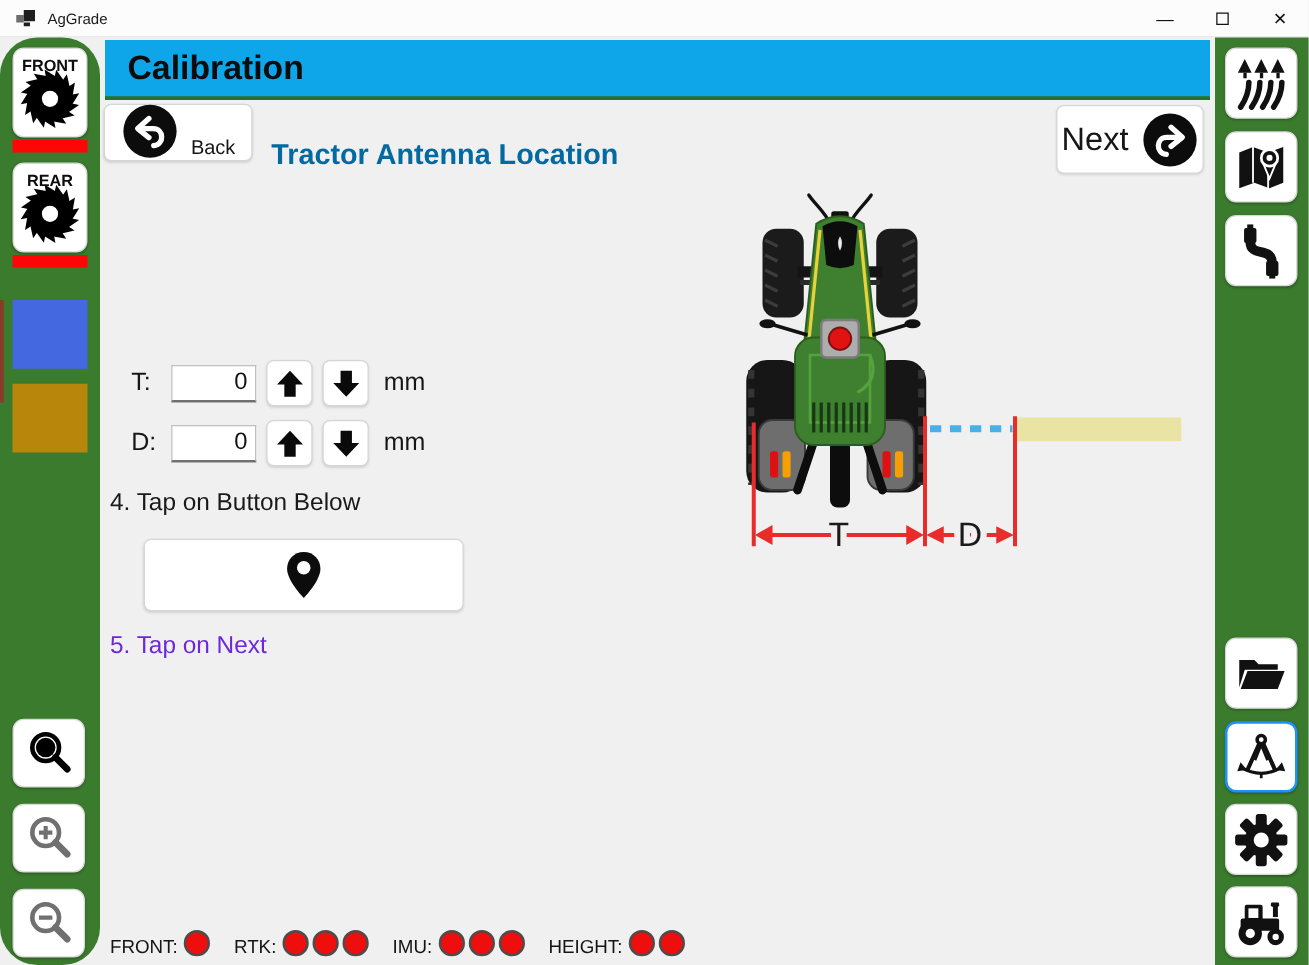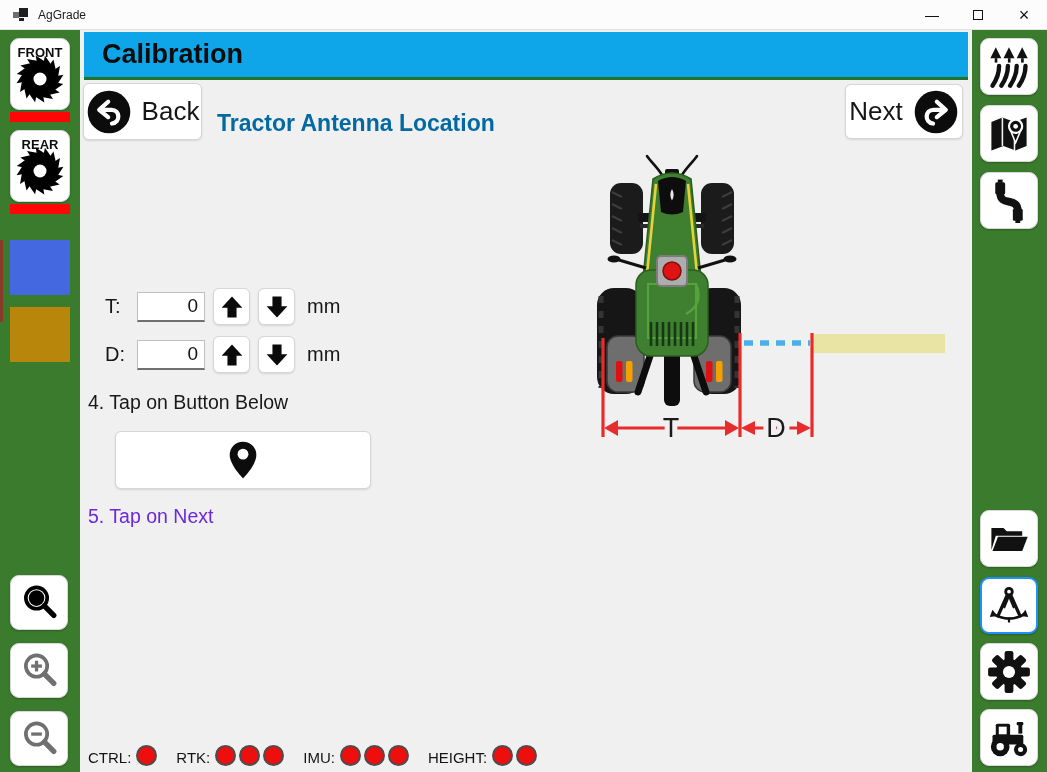--- a/index.html
+++ b/index.html
@@ -21,21 +21,21 @@
   .titlebar .appicon .sq1 { position:absolute; left:0; top:5px; width:6px; height:6px; background:#6d6d6d; }
   .titlebar .appicon .sq2 { position:absolute; left:6px; top:1px; width:9px; height:9px; background:#1f1f1f; }
   .titlebar .appicon .sq3 { position:absolute; left:6px; top:11px; width:5px; height:3px; background:#1f1f1f; }
   .titlebar .apptitle { margin-left:9px; font-size:12px; color:#1b1b1b; }
   .win-controls { position:absolute; right:0; top:0; height:30px; display:flex; }
   .win-btn { width:46px; height:30px; display:flex; align-items:center; justify-content:center;
              font-size:14px; color:#111; cursor:default; }
   .win-btn .maxbox { width:10px; height:10px; border:1.4px solid #111; }
 
   
-  .left-sidebar { position:absolute; left:0; top:30px; width:80px; height:742px; background:#3a7b2d; }
+  .left-sidebar { position:absolute; left:0; top:30px; width:80px; height:742px; background:#3a7b2d;border-radius:30px; }
   .right-sidebar { position:absolute; right:0; top:30px; width:75px; height:742px; background:#3a7b2d; }
   .edge-sliver { position:absolute; left:0; top:210px; width:3px; height:82px; background:#8a3a28; }
 
   .side-btn {
     position:absolute; background:#fff; border:1px solid #d9d9d9; border-radius:9px;
     box-shadow:0 1px 2px rgba(0,0,0,.25);
     display:flex; flex-direction:column; align-items:center; justify-content:center;
   }
   .gear-btn { left:10px; width:60px; height:72px; padding-top:2px; }
   .gear-btn .cap { font-size:13px; font-weight:700; color:#0d0d0d; line-height:13px; margin-bottom:-6px; z-index:2; }
@@ -51,21 +51,21 @@
     position:absolute; left:4px; top:2px; width:884px; height:48px;
     background:#0ea5e9; border-bottom:3px solid #26722b;
     display:flex; align-items:center; padding-left:18px;
     font-size:27px; font-weight:700; color:#0c0c0c;
   }
   .btn {
     background:#fff; border:1px solid #d6d6d6; border-radius:6px;
     box-shadow:0 1px 2px rgba(0,0,0,.12);
     display:flex; align-items:center; justify-content:center; cursor:default;
   }
-  .back-btn { position:absolute; left:3px; top:53px; width:119px; height:57px; gap:10px; font-size:26px; }
+  .back-btn { position:absolute; left:3px; top:53px; width:119px; height:46px; gap:10px; font-size:16px;align-items:flex-end; }
   .next-btn { position:absolute; left:765px; top:54px; width:118px; height:55px; gap:10px; font-size:26px; }
   .page-title { position:absolute; left:137px; top:65px; height:57px; line-height:57px;
                 font-size:23px; font-weight:700; color:#0369a1; }
 
   .steps-top { position:absolute; left:8px; top:127px; width:488px; font-size:19.5px; line-height:30px; color:#191919; }
   .field-row { position:absolute; left:25px; display:flex; align-items:center; gap:8px; }
   .field-row .flabel { width:24px; font-size:20px; }
   .num-input {
     width:68px; height:30px; background:#fff; border:1px solid #bfbfbf; border-bottom:2px solid #707070;
     font-family:"Liberation Sans", sans-serif; font-size:19px; text-align:right; padding-right:6px; color:#111;
@@ -424,21 +424,21 @@
         <polygon points="811,428 797,421 797,435"></polygon>
       </g>
       <g font-size="27" fill="#1a1a1a" text-anchor="middle" style="paint-order:stroke" stroke="#f0f0f0" stroke-width="10">
         <text x="671" y="437">T</text>
         <text x="776" y="437">D</text>
       </g>
     </svg>
 
     <div class="status-bar">
       <div class="status-group">
-        <span class="status-label">CTRL:</span>
+        <span class="status-label">FRONT:</span>
         <span><span class="dot"></span></span>
       </div>
       <div class="status-group">
         <span class="status-label">RTK:</span>
         <span><span class="dot"></span><span class="dot"></span><span class="dot"></span></span>
       </div>
       <div class="status-group">
         <span class="status-label">IMU:</span>
         <span><span class="dot"></span><span class="dot"></span><span class="dot"></span></span>
       </div>

